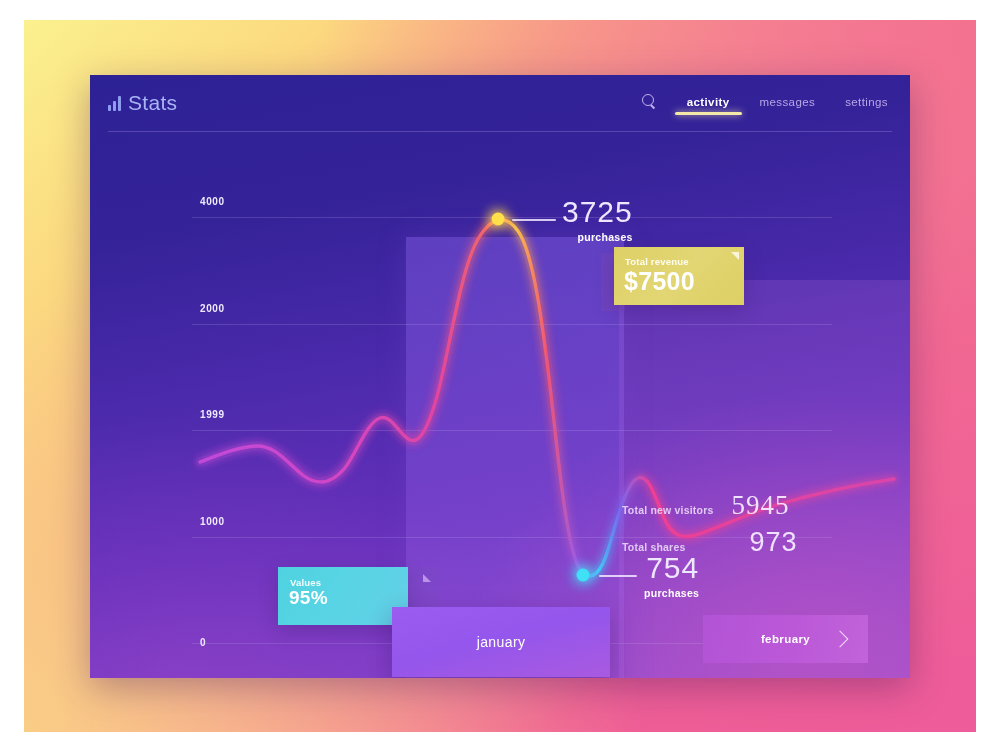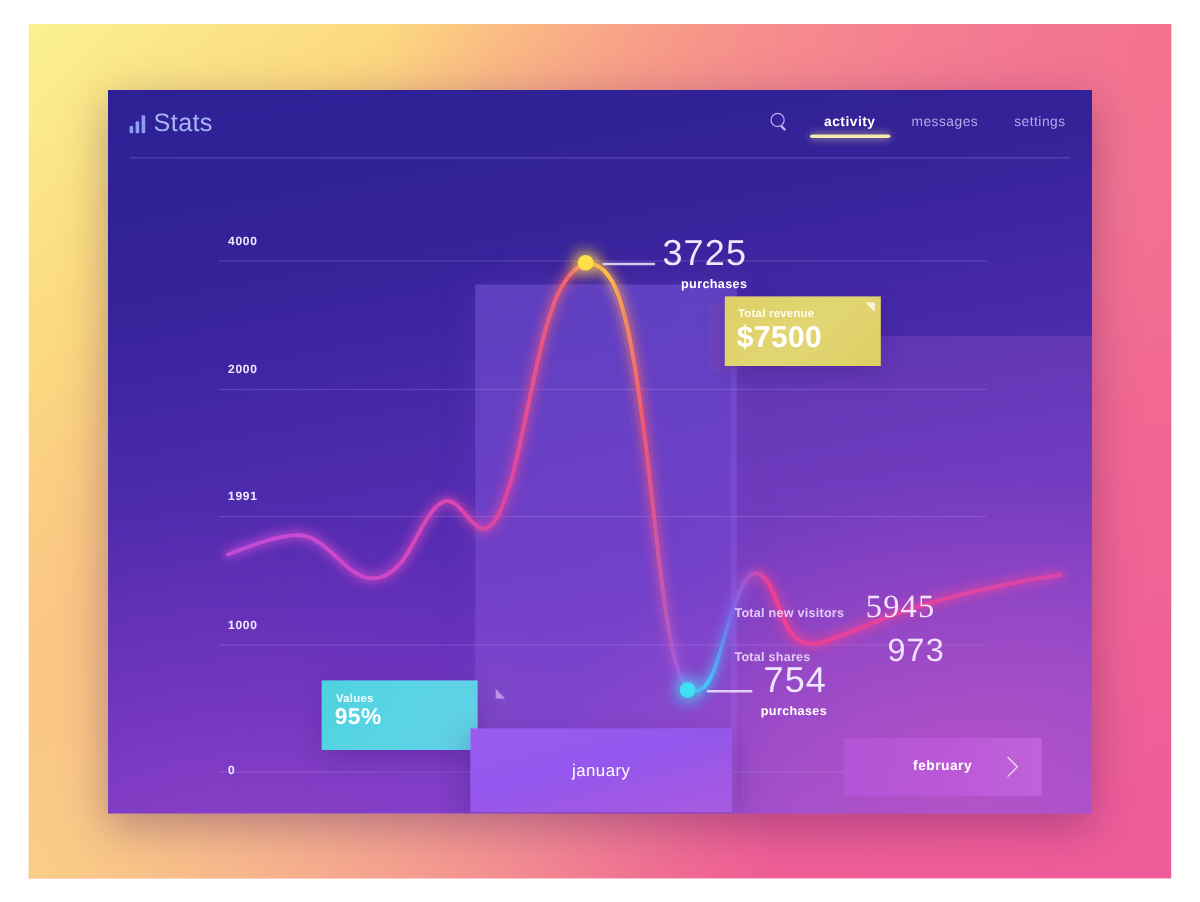--- a/index.html
+++ b/index.html
@@ -58,21 +58,21 @@
   .navitem.active:after{
     content:"";position:absolute;left:-12px;right:-12px;bottom:4px;height:3px;border-radius:2px;
     background:#f4e9a8;box-shadow:0 0 7px rgba(244,233,168,.85);
   }
   #search-icon{width:15px;height:15px;position:relative;margin-bottom:11px;}
   #search-icon .ring{position:absolute;left:0;top:0;width:10px;height:10px;border:1.6px solid #c2b1ec;border-radius:50%;}
   #search-icon .stem{position:absolute;left:9.5px;top:9.5px;width:5px;height:1.6px;background:#c2b1ec;transform:rotate(45deg);transform-origin:left center;}
   #headline{position:absolute;left:18px;right:18px;top:56px;height:1px;background:rgba(190,170,235,.28);}
 
   
-  #plot{position:absolute;left:4px;top:60px;width:820px;height:543px;z-index:4;}
+  #plot{position:absolute;left:14px;top:60px;width:820px;height:543px;z-index:4;}
 
   
   #right-panel{
     position:absolute;left:515px;top:145px;width:305px;height:398px;
     background:linear-gradient(180deg, rgba(186,106,224,.20) 0%, rgba(196,110,222,.26) 100%);
     z-index:3;
   }
   
   #month-column{
     position:absolute;left:302px;top:102px;width:218px;height:478px;z-index:5;
@@ -173,21 +173,21 @@
       <div id="month-column"></div>
 
       <div class="gridline" style="top:82px;"></div>
       <div class="gridline" style="top:189px;"></div>
       <div class="gridline" style="top:295px;"></div>
       <div class="gridline" style="top:402px;"></div>
       <div class="gridline" style="top:508px;"></div>
 
       <div class="ylab" style="top:61px;">4000</div>
       <div class="ylab" style="top:168px;">2000</div>
-      <div class="ylab" style="top:274px;">1991</div>
+      <div class="ylab" style="top:274px;">1999</div>
       <div class="ylab" style="top:381px;">1000</div>
       <div class="ylab" style="top:502px;">0</div>
 
       <svg id="svg-chart" viewBox="0 0 820 543" preserveAspectRatio="none">
         <defs>
           <linearGradient id="lineGrad" x1="0" y1="0" x2="1" y2="0">
             <stop offset="0.00" stop-color="#c14ad8"></stop>
             <stop offset="0.18" stop-color="#cf46c8"></stop>
             <stop offset="0.34" stop-color="#e0459f"></stop>
             <stop offset="0.42" stop-color="#f26a63"></stop>

